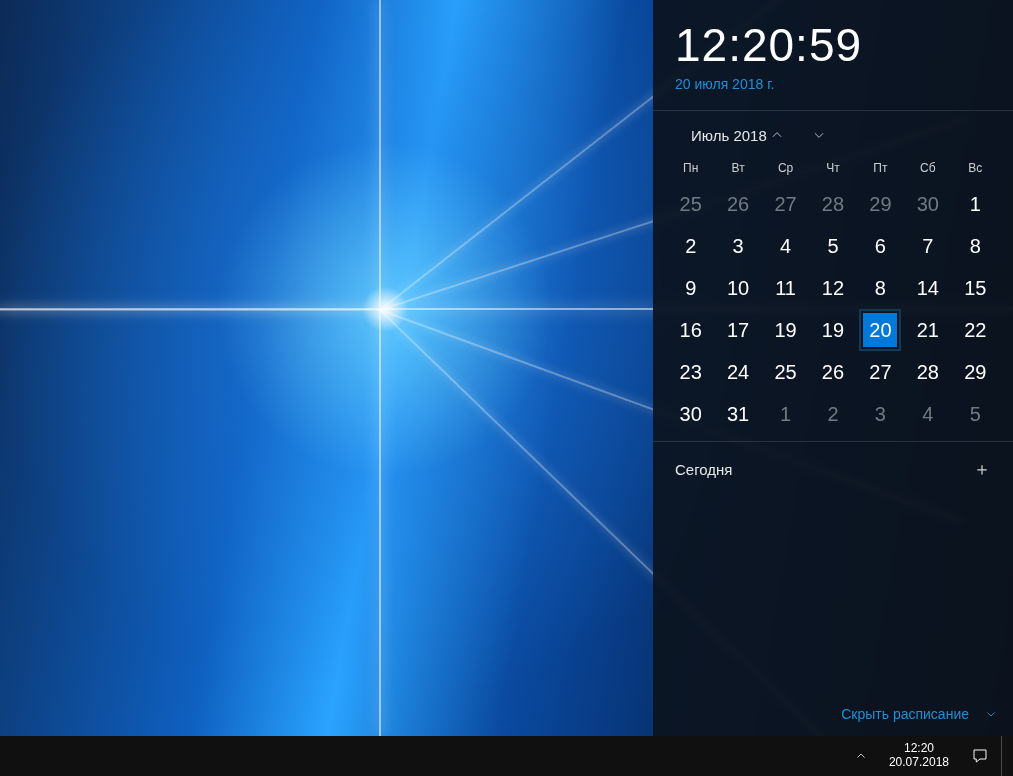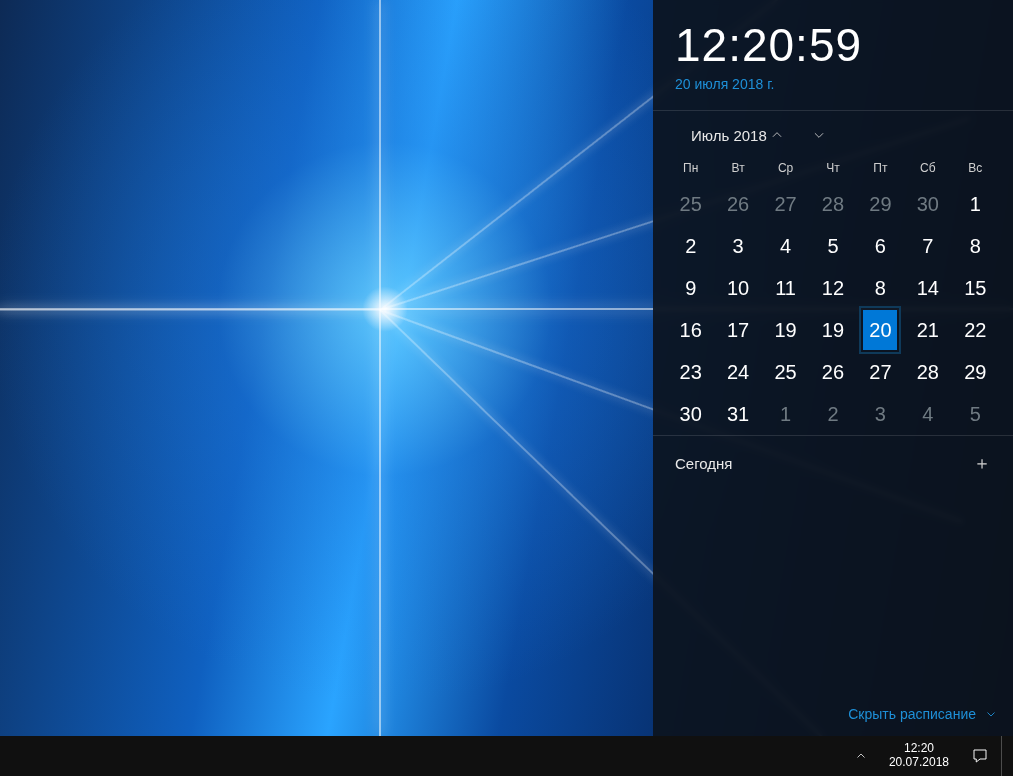--- a/index.html
+++ b/index.html
@@ -40,31 +40,31 @@
   .nav-arrows { display:flex; gap:22px; padding-right:8px; }
   .chev { width:20px; height:20px; display:flex; align-items:center; justify-content:center; cursor:pointer; color:#cfcfcf; }
   .chev svg { width:14px; height:14px; stroke:#cfcfcf; stroke-width:1.5; fill:none; }
 
   .cal-grid { padding: 0 14px; }
   .dow-row, .week-row { display:grid; grid-template-columns: repeat(7, 1fr); }
   .dow { text-align:center; font-size:12px; color:#cfcfcf; padding:6px 0 8px 0; }
   .day { height:42px; display:flex; align-items:center; justify-content:center; font-size:20px; color:#fff; cursor:pointer; }
   .day.other { color:#6f7a82; }
   .day.today .inner {
-    width:34px; height:40px; display:flex; align-items:center; justify-content:center;
+    width:34px; height:34px; display:flex; align-items:center; justify-content:center;
     background:#0078d7; color:#fff; outline:2px solid #0f3a5a; outline-offset:2px;
   }
 
-  .agenda { padding: 16px 20px 8px 22px; position:relative; border-top:1px solid rgba(255,255,255,0.12); }
+  .agenda { padding: 16px 20px 8px 22px; position:relative; border-top:1px solid rgba(255,255,255,0.12); margin-top:6px;}
   .agenda-header { display:flex; align-items:center; justify-content:space-between; }
   .agenda-title { font-size:15px; color:#e8e8e8; }
   .plus { width:22px; height:22px; display:flex; align-items:center; justify-content:center; color:#cfcfcf; cursor:pointer; font-size:18px; font-weight:300;}
   .agenda-empty { font-size:14px; color:#cfcfcf; margin-top:14px; }
 
-  .hide-row { margin-top:auto; padding: 10px 16px 14px 0; display:flex; justify-content:flex-end; align-items:center; gap:9px; color:#1e90d8; font-size:14px; cursor:pointer;}
+  .hide-row { margin-top:auto; padding: 10px 16px 14px 0; display:flex; justify-content:flex-end; align-items:center; gap:16px; color:#1e90d8; font-size:14px; cursor:pointer;}
   .hide-row svg { width:12px; height:12px; stroke:#1e90d8; stroke-width:1.8; fill:none; }
 
   .taskbar {
     position:absolute; left:0; right:0; bottom:0; height:40px;
     background:#101010; color:#fff; display:flex; align-items:center; justify-content:flex-end;
     padding-right:6px; gap:4px;
   }
   .tray-item { height:100%; display:flex; align-items:center; justify-content:center; padding:0 8px; cursor:pointer; }
   .tray-chev svg { width:12px; height:12px; stroke:#fff; stroke-width:1.5; fill:none; }
   .tray-clock { flex-direction:column; line-height:1.15; font-size:12px; text-align:center; padding:0 10px;}

